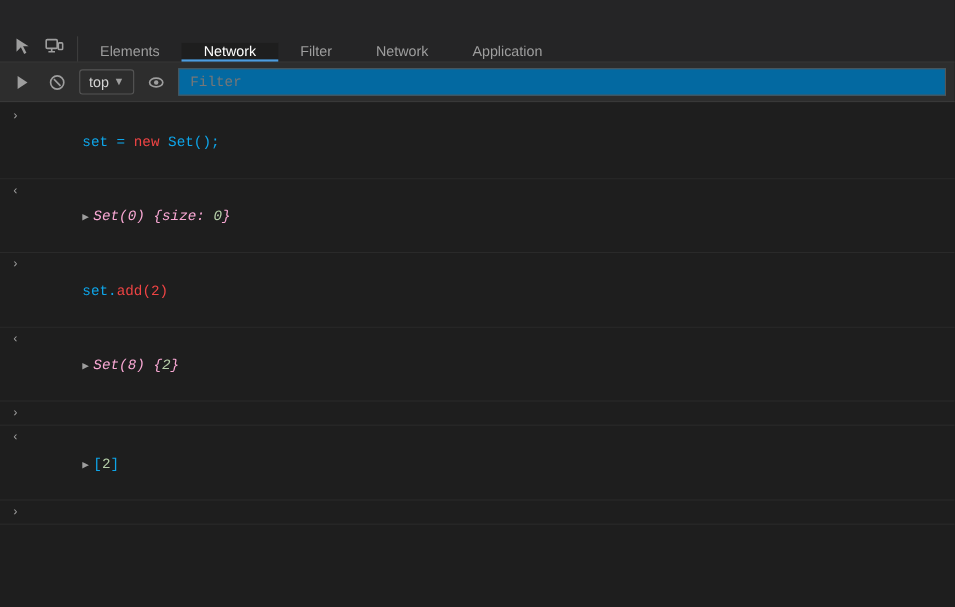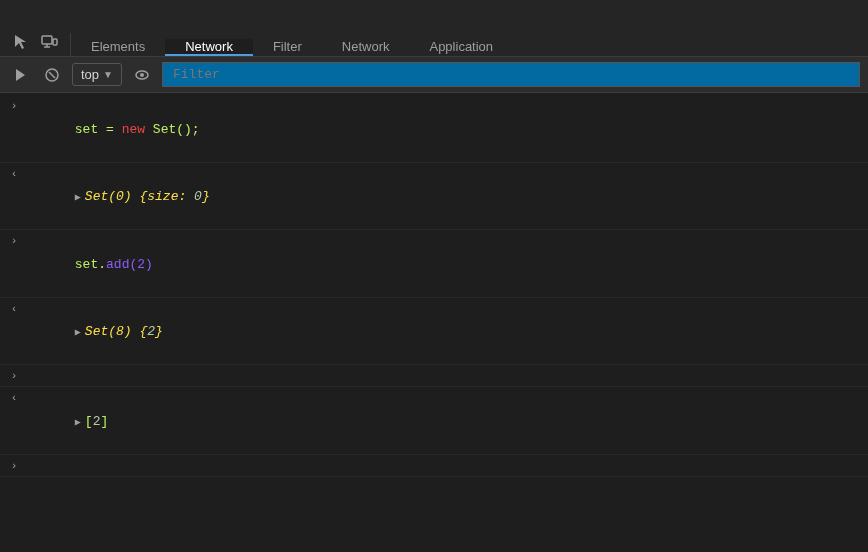--- a/index.html
+++ b/index.html
@@ -136,26 +136,26 @@
 
     .line-content {
       flex: 1;
       white-space: pre-wrap;
       word-break: break-all;
       line-height: 1.5;
       padding-top: 2px;
     }
 
     
-    .c-white { color: #bef264; font-family: Liberation Mono, monospace; }
+    .c-white { color: #0ea5e9; font-family: Liberation Mono, monospace; }
     .c-purple { color: #ef4444; }
     .c-number { color: #b5cea8; }
     .c-italic { font-style: italic; }
-    .c-yellow { color: #8b5cf6; font-family: Liberation Mono, monospace; }
-    .c-gray { color: #fde047; font-style: italic; }
+    .c-yellow { color: #ef4444; font-family: Liberation Mono, monospace; }
+    .c-gray { color: #f9a8d4; font-style: italic; }
 
     
     .expand-tri {
       display: inline-block;
       font-size: 10px;
       color: #9e9e9e;
       margin-right: 4px;
       cursor: pointer;
     }
 

